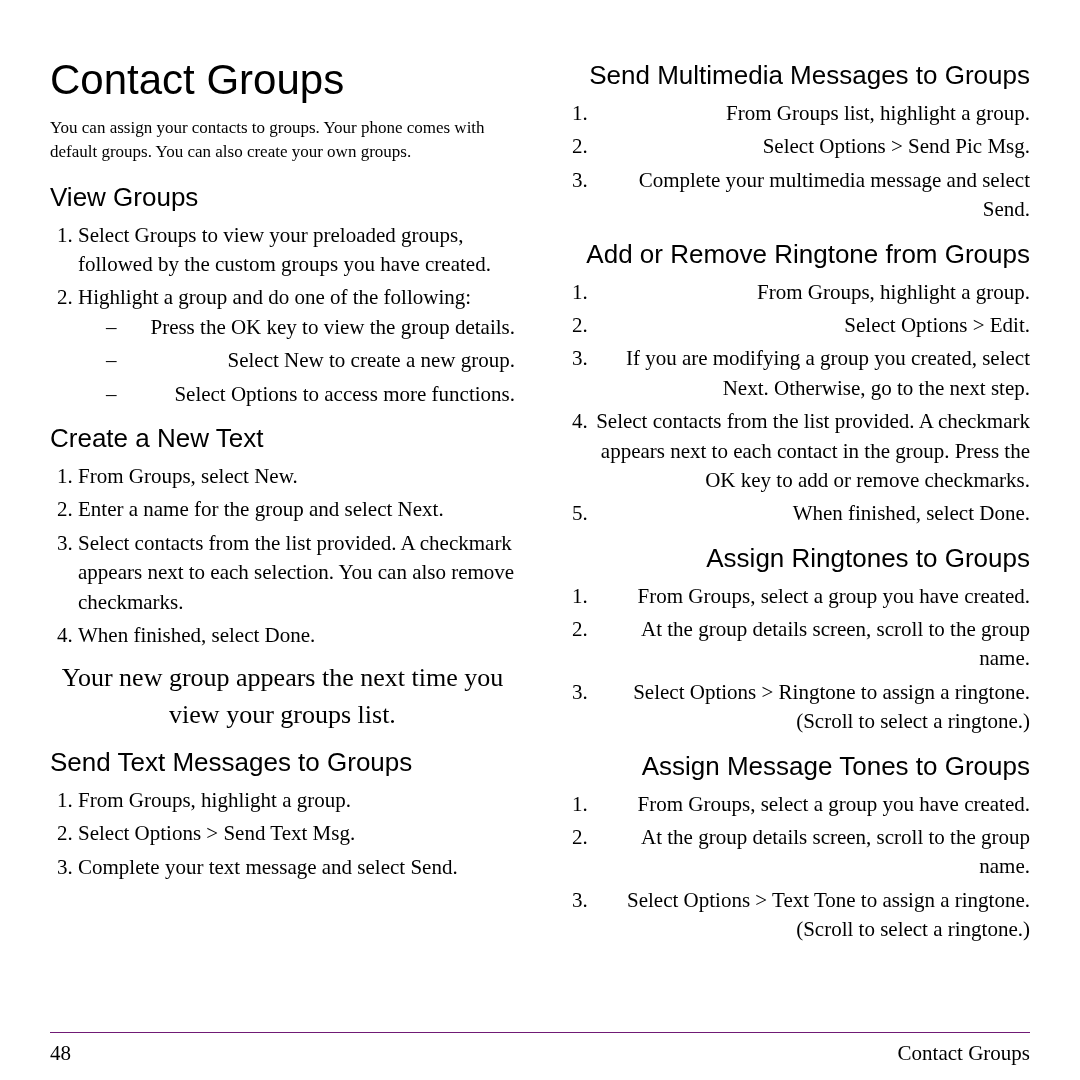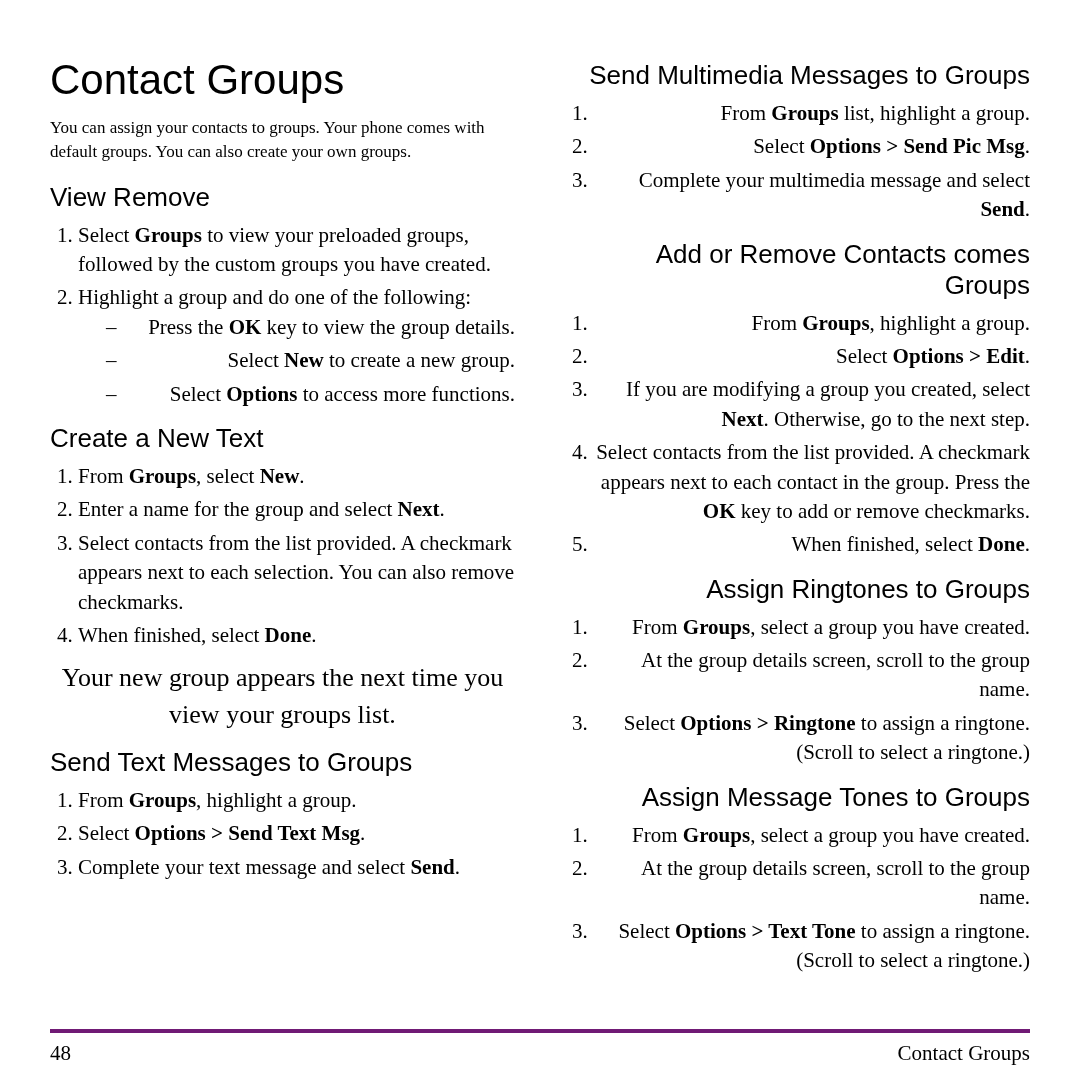--- a/index.html
+++ b/index.html
@@ -99,28 +99,28 @@
     }
 
     .note-text {
       font-size: 26px;
       line-height: 1.4;
       margin-bottom: 10px;
       text-align: center;
     }
 
     b {
-      font-weight: bold;
+      font-weight: normal;
     }
 
     .footer {
       display: flex;
       justify-content: space-between;
       align-items: center;
-      border-top: 4px solid #701a75;
+      border-top: 1px solid #701a75;
       padding-top: 8px;
       margin-top: 10px;
     }
 
     .footer-left {
       font-size: 21px;
     }
 
     .footer-right {
       font-size: 21px;
@@ -134,21 +134,21 @@
 <body>
 
 <div class="page">
   <div class="content-area">
 
     <div class="left-column">
       <h1 class="page-title">Contact Groups</h1>
       <p class="intro-text">You can assign your contacts to groups. Your phone comes with default groups. You can also create your own groups.</p>
 
       <div class="section-block">
-        <h2 class="section-title">View Remove</h2>
+        <h2 class="section-title">View Groups</h2>
         <ol>
           <li>Select <b>Groups</b> to view your preloaded groups, followed by the custom groups you have created.</li>
           <li>Highlight a group and do one of the following:
             <ul class="dash-list">
               <li>Press the <b>OK</b> key to view the group details.</li>
               <li>Select <b>New</b> to create a new group.</li>
               <li>Select <b>Options</b> to access more functions.</li>
             </ul>
           </li>
         </ol>
@@ -180,21 +180,21 @@
       <div class="section-block">
         <h2 class="section-title">Send Multimedia Messages to Groups</h2>
         <ol>
           <li>From <b>Groups</b> list, highlight a group.</li>
           <li>Select <b>Options &gt; Send Pic Msg</b>.</li>
           <li>Complete your multimedia message and select <b>Send</b>.</li>
         </ol>
       </div>
 
       <div class="section-block">
-        <h2 class="section-title">Add or Remove Contacts comes Groups</h2>
+        <h2 class="section-title">Add or Remove Ringtone from Groups</h2>
         <ol>
           <li>From <b>Groups</b>, highlight a group.</li>
           <li>Select <b>Options &gt; Edit</b>.</li>
           <li>If you are modifying a group you created, select <b>Next</b>. Otherwise, go to the next step.</li>
           <li>Select contacts from the list provided. A checkmark appears next to each contact in the group. Press the <b>OK</b> key to add or remove checkmarks.</li>
           <li>When finished, select <b>Done</b>.</li>
         </ol>
       </div>
 
       <div class="section-block">

